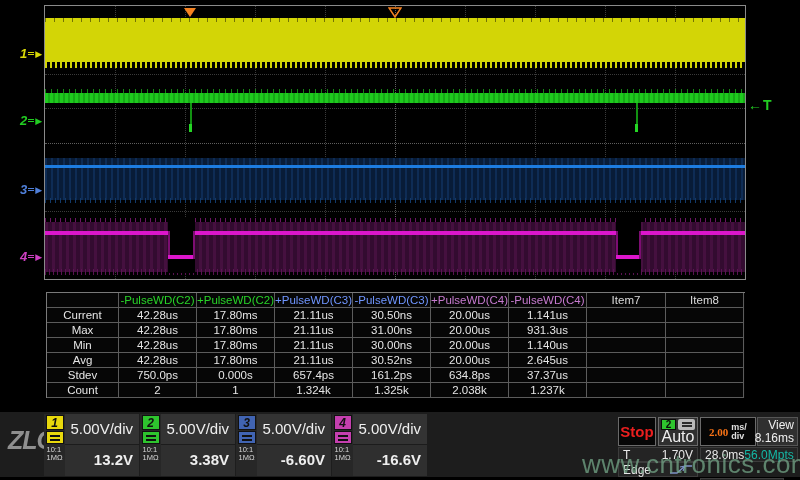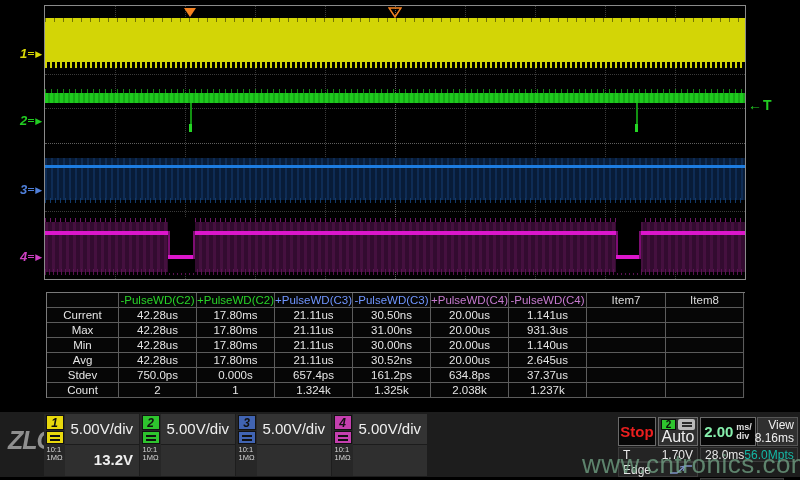--- a/index.html
+++ b/index.html
@@ -97,21 +97,21 @@
   .autobox .trow { display:flex; gap:2px; margin-top:1px; }
   .srcbadge { width:15px; height:11px; background:#2ec42e; border:1px solid #0a0a0a; color:#0a0a0a;
      font-weight:bold; font-size:10px; line-height:9px; text-align:center; }
   .tcoup { width:17px; height:11px; background:#b8b8b8; border-radius:2px; display:flex;
      flex-direction:column; align-items:center; justify-content:center; gap:1px; }
   .tcoup i { display:block; width:10px; height:2px; background:#2a2a2a; }
   .tcoup i.dash { height:0; background:none; border-top:2px dashed #2a2a2a; width:10px; }
   .autolbl { color:#efefef; font-size:16px; line-height:14px; }
   .timebox { position:absolute; left:700px; top:5px; width:56px; height:29px; background:#060606;
      border:1px solid #6a6a6a; display:flex; align-items:center; justify-content:center; gap:3px; }
-  .timeval { color:#86efac; font-size:15px; font-weight:bold; }
+  .timeval { color:#f97316; font-size:11px; font-weight:bold;font-family:Liberation Serif, serif; }
   .timeunit { display:flex; flex-direction:column; color:#e0e0e0; font-size:9px; line-height:9px; font-weight:bold; }
   .viewbox { position:absolute; left:757px; top:5px; width:41px; height:29px; background:#303030;
      border:1px solid #555; display:flex; flex-direction:column; align-items:flex-end;
      justify-content:center; padding-right:3px; color:#f0f0f0; font-size:12px; line-height:13px; }
   .irow { position:absolute; height:15px; background:#242424; border:1px solid #3c3c3c;
      display:flex; align-items:center; justify-content:space-between; padding:0 4px;
      font-size:12px; color:#e8e8e8; }
   .dim { color:#14b8a6; }
   .edgeicon { display:flex; align-items:center; }
 
@@ -315,56 +315,59 @@
             <i></i>
             <i class="dash"></i>
           </div>
         <div class="chprobe">
           <div>10:1</div>
             <div>1MΩ</div>
         </div>
       </div>
       <div class="chinfo">
         <div class="chvdiv">5.00V/div</div>
+        <div class="choff">3.38V</div>
       </div>
     </div>
     <div class="chblock" style="left:236px">
       <div class="chcol">
         <div class="chbadge bg-b">
             <span>3</span>
           </div>
         <div class="chcoup bg-b">
             <i></i>
             <i class="dash"></i>
           </div>
         <div class="chprobe">
           <div>10:1</div>
             <div>1MΩ</div>
         </div>
       </div>
       <div class="chinfo">
         <div class="chvdiv">5.00V/div</div>
+        <div class="choff">-6.60V</div>
       </div>
     </div>
     <div class="chblock" style="left:332px">
       <div class="chcol">
         <div class="chbadge bg-m">
             <span>4</span>
           </div>
         <div class="chcoup bg-m">
             <i></i>
             <i class="dash"></i>
           </div>
         <div class="chprobe">
           <div>10:1</div>
             <div>1MΩ</div>
         </div>
       </div>
       <div class="chinfo">
         <div class="chvdiv">5.00V/div</div>
+        <div class="choff">-16.6V</div>
       </div>
     </div>
 
     <div class="stopbox">Stop</div>
     <div class="autobox">
       <div class="trow">
         <span class="srcbadge">2</span>
         <span class="tcoup">
             <i></i>
             <i class="dash"></i>

